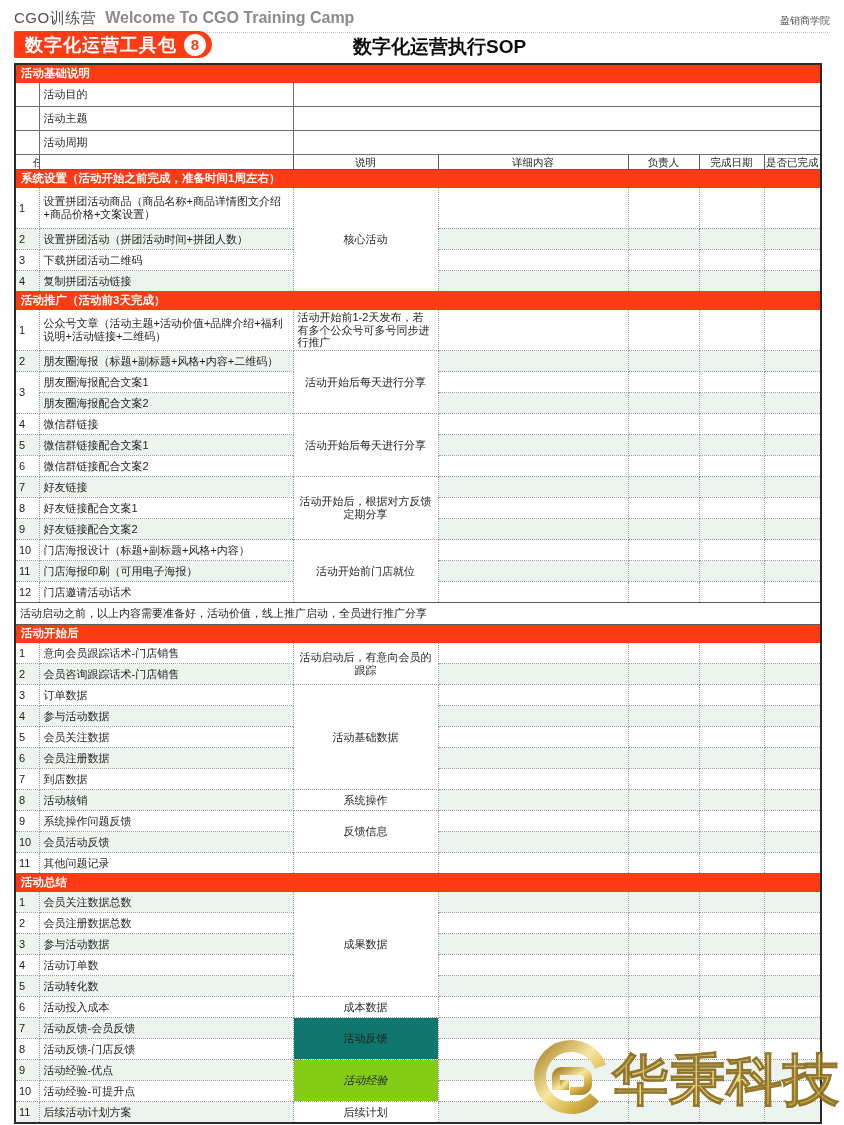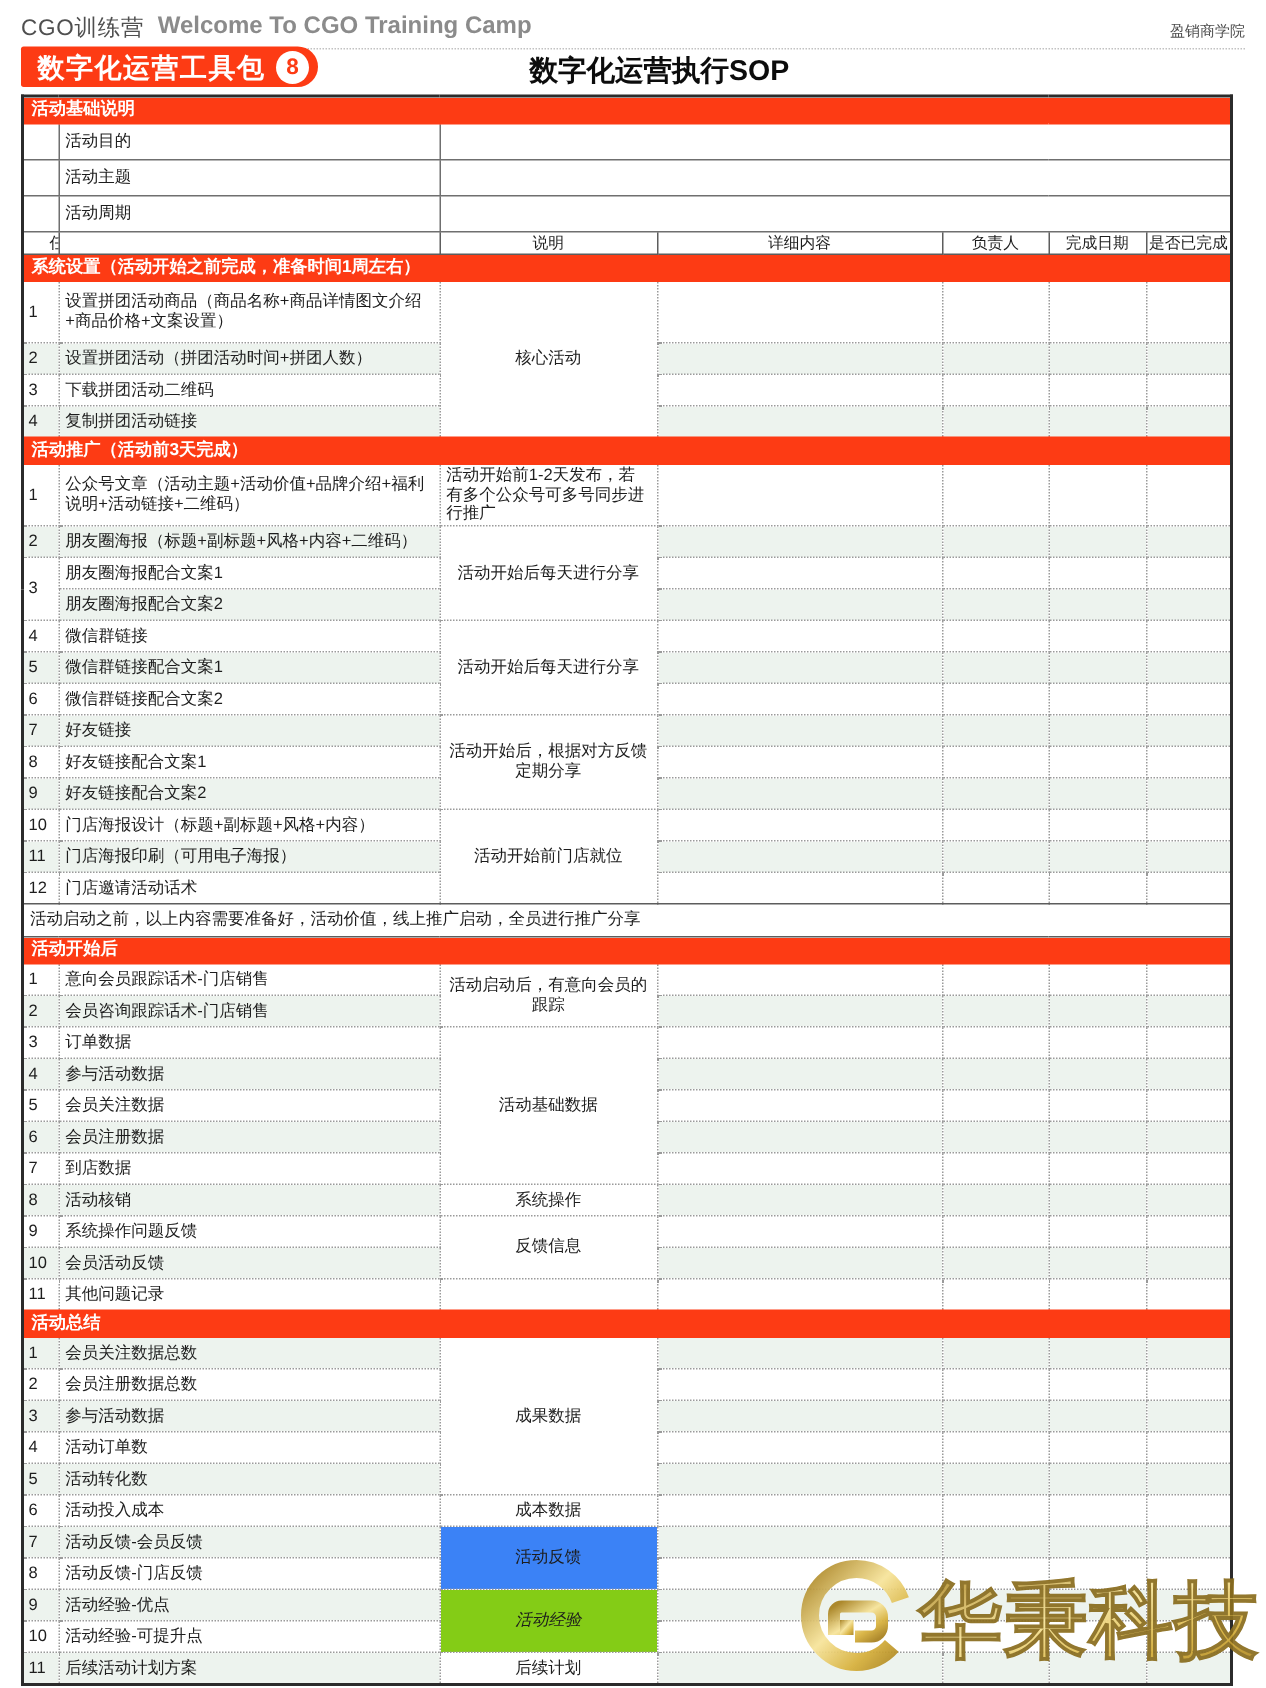--- a/index.html
+++ b/index.html
@@ -414,21 +414,21 @@
             <td class="task shadable">活动投入成本</td>
             <td class="desc" rowspan="1" style="background: rgb(255, 255, 255);">成本数据</td>
             <td class="detail shadable"></td>
             <td class="owner shadable"></td>
             <td class="date shadable"></td>
             <td class="done shadable"></td>
           </tr>
           <tr class="shade">
             <td class="num shadable">7</td>
             <td class="task shadable">活动反馈-会员反馈</td>
-            <td class="desc" rowspan="2" style="background: #3b82f6;">活动反馈</td>
+            <td class="desc" rowspan="2" style="background: #0f766e;">活动反馈</td>
             <td class="detail shadable"></td>
             <td class="owner shadable"></td>
             <td class="date shadable"></td>
             <td class="done shadable"></td>
           </tr>
           <tr>
             <td class="num shadable">8</td>
             <td class="task shadable">活动反馈-门店反馈</td>
             <td class="detail shadable"></td>
             <td class="owner shadable"></td>

